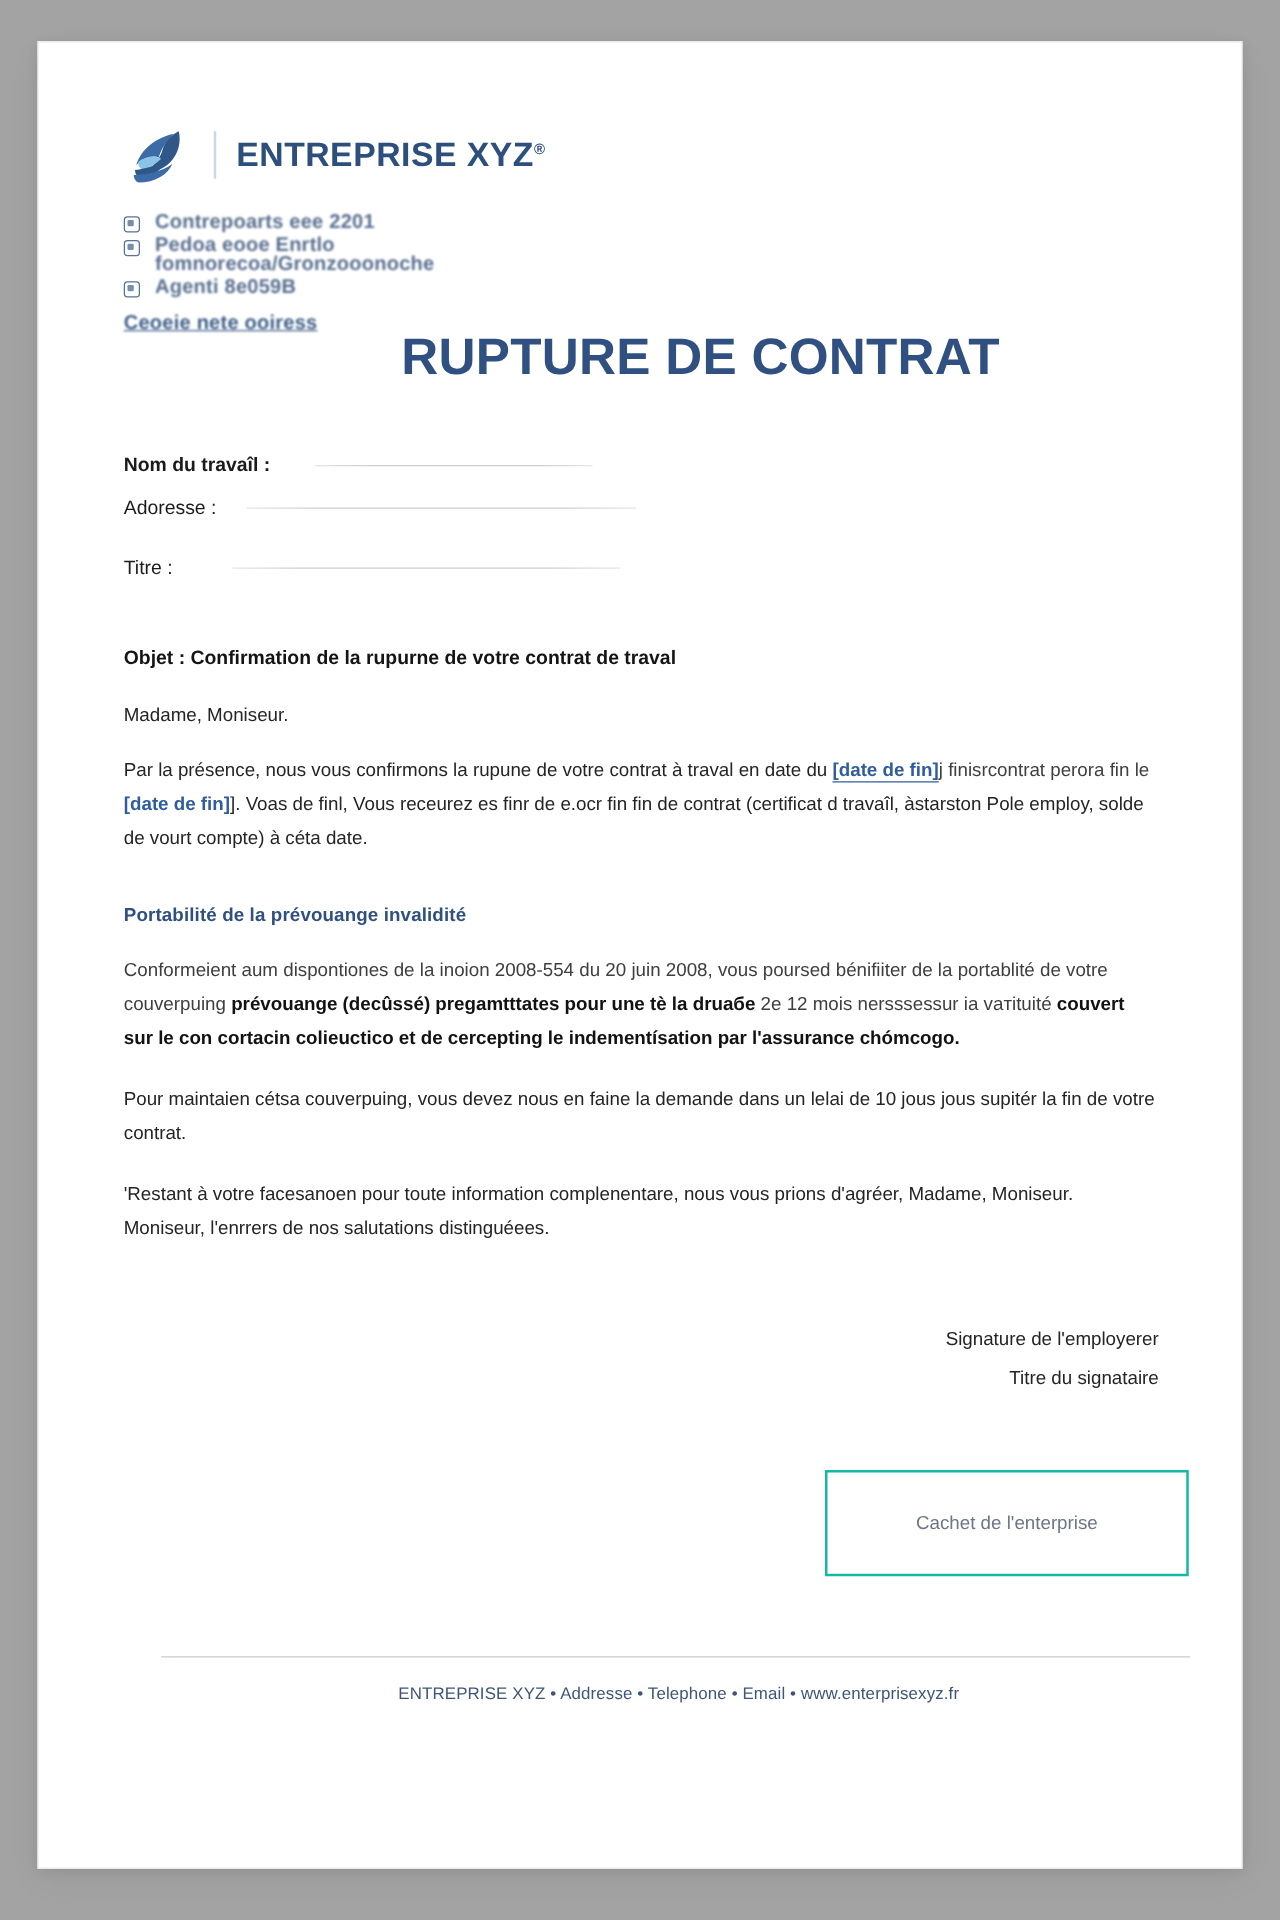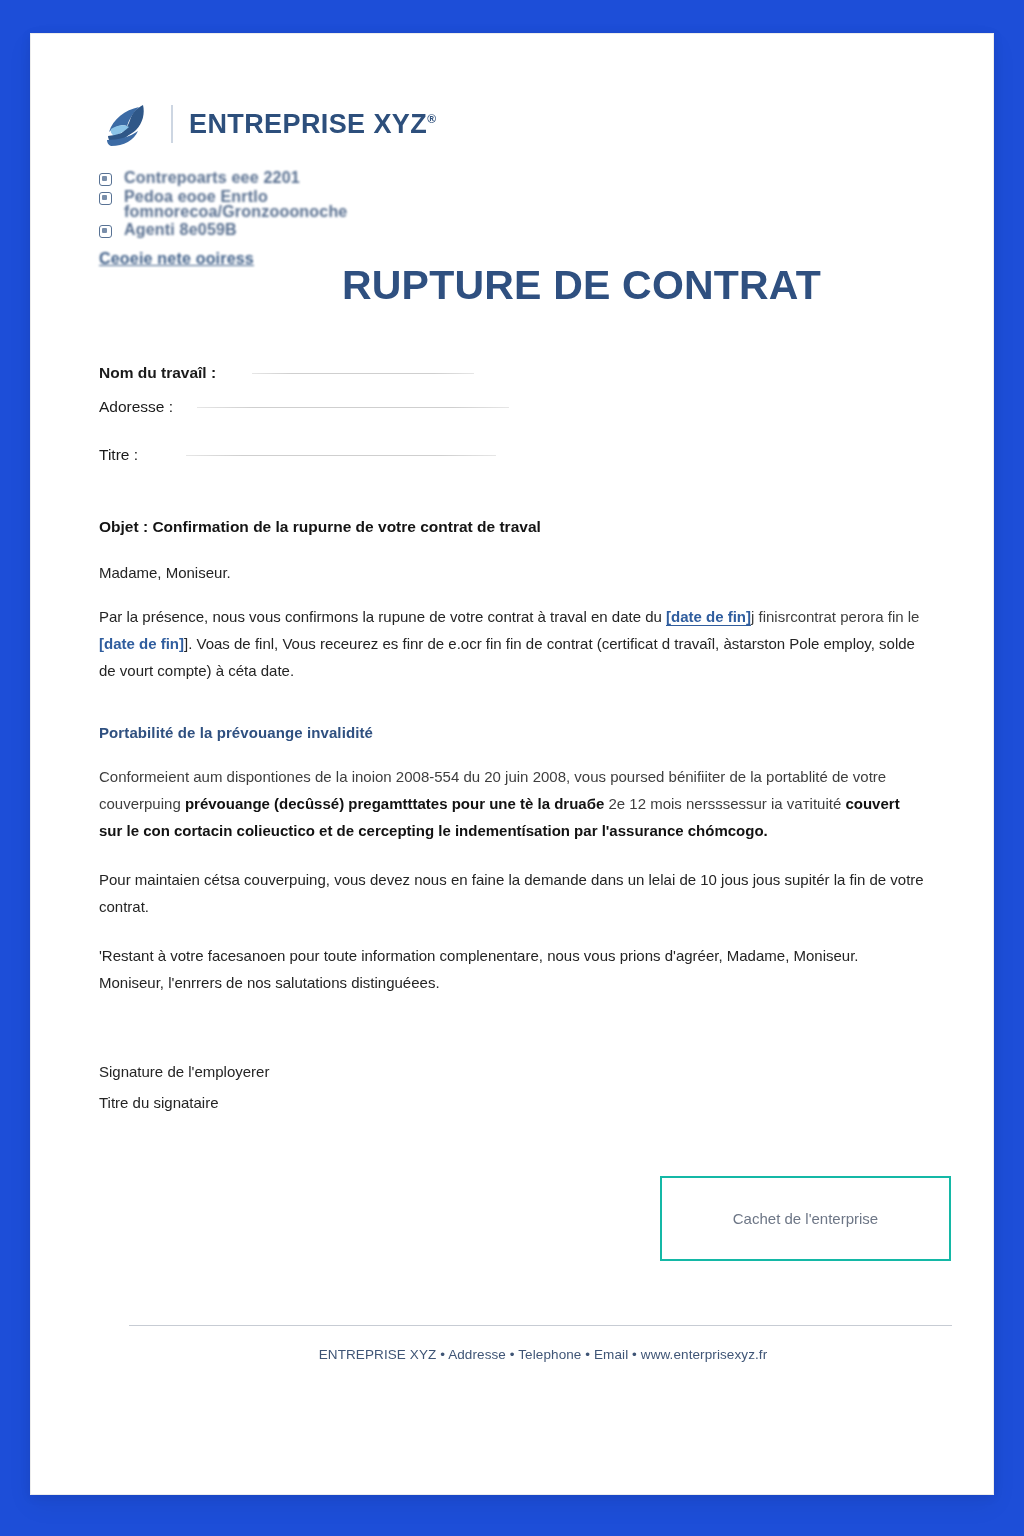--- a/index.html
+++ b/index.html
@@ -11,21 +11,21 @@
     width: 1024px;
     height: 1536px;
     font-family: "Liberation Sans", sans-serif;
     -webkit-font-smoothing: antialiased;
   }
 
   .canvas {
     position: relative;
     width: 1024px;
     height: 1536px;
-    background: #1d4ed8;
+    background: #a3a3a3;
     overflow: hidden;
   }
 
   
   .page {
     position: absolute;
     left: 30px;
     top: 33px;
     width: 964px;
     height: 1462px;
@@ -123,21 +123,20 @@
   
   .doc-title {
     position: absolute;
     left: 290px;
     top: 228px;
     font-size: 41px;
     font-weight: bold;
     color: #2f5080;
     letter-spacing: 0.2px;
     white-space: nowrap;
-    margin-left: 21px;
   }
 
   
   .fields {
     margin-top: 96px;
   }
   .field-row {
     display: flex;
     align-items: baseline;
     height: 34px;
@@ -198,20 +197,21 @@
   .b { font-weight: bold; color: #121212; }
 
   
   .signature {
     margin-top: 60px;
   }
   .signature div {
     font-size: 15px;
     color: #242424;
     line-height: 31px;
+    text-align: right;
   }
 
   
   .stamp-box {
     position: absolute;
     left: 629px;
     top: 1142px;
     width: 291px;
     height: 85px;
     border: 2px solid #14b8a6;

